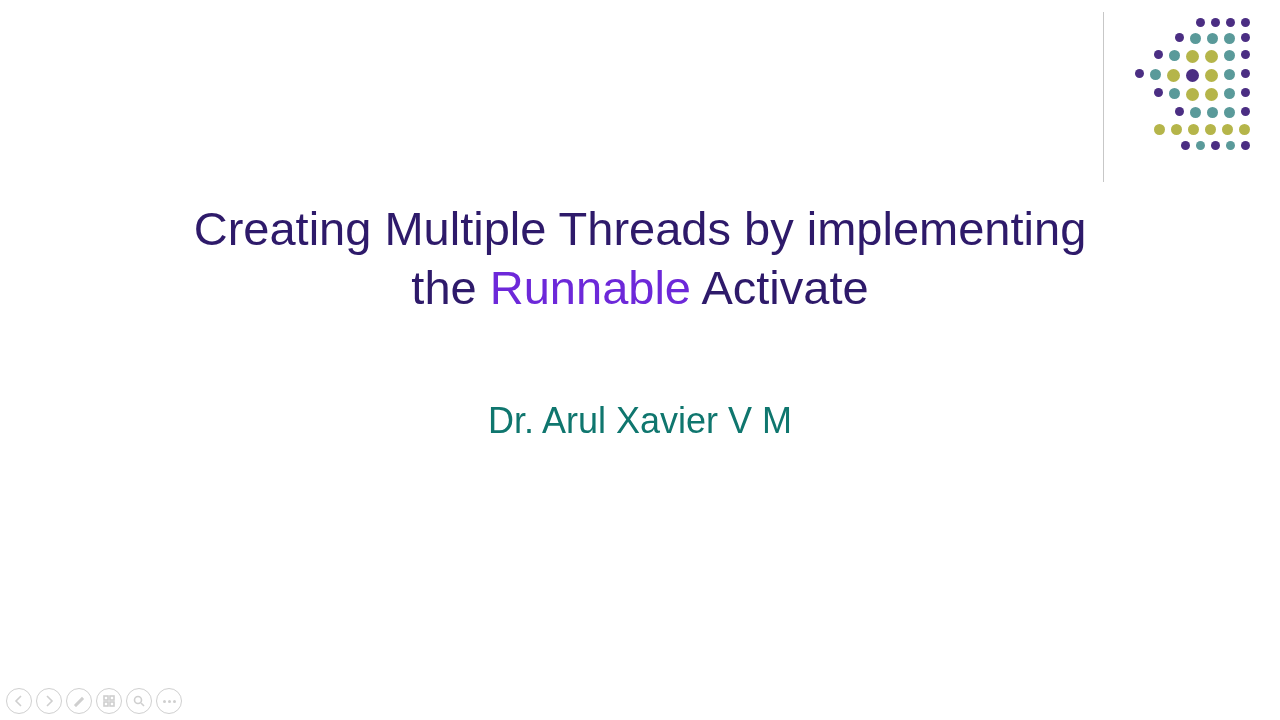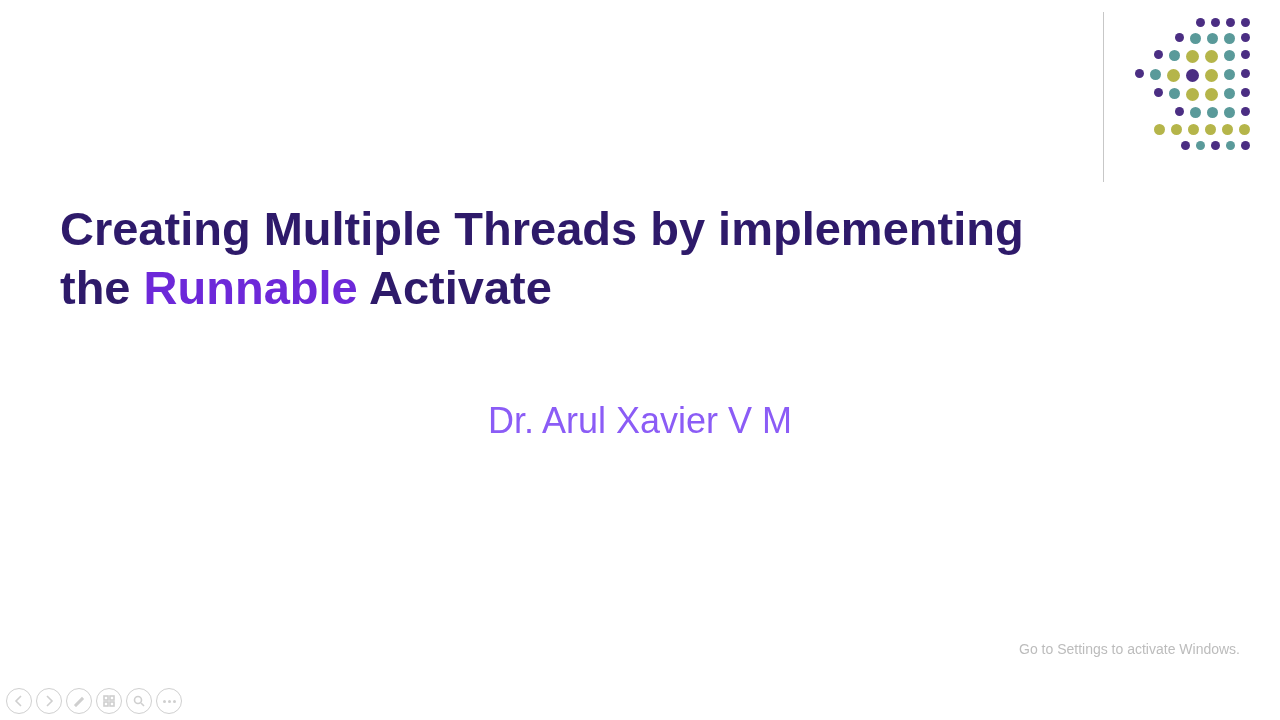--- a/index.html
+++ b/index.html
@@ -39,35 +39,35 @@
     left: 1103px;
     width: 1px;
     height: 170px;
     background: #c7c7c7;
   }
   .title-block {
     position: absolute;
     top: 200px;
     left: 60px;
     width: 1160px;
-    text-align: left;
-    font-weight: bold;
+    text-align: center;
+    font-weight: normal;
     font-size: 47px;
     line-height: 1.25;
     color: #2e1a6a;
   }
   .title-highlight { color: #6d28d9; }
   .author {
     position: absolute;
     top: 400px;
     left: 60px;
     width: 1160px;
     text-align: center;
     font-size: 36px;
-    color: #8b5cf6;
+    color: #0f766e;
   }
   .watermark {
     position: absolute;
     bottom: 60px;
     right: 40px;
     color: #a8a8a8;
     font-size: 17px;
     line-height: 1.4;
   }
   .watermark .sub {
@@ -173,21 +173,20 @@
 </div>
 
 <div class="title-block">
   <span>Creating Multiple Threads by implementing</span><br>
   <span>the </span><span class="title-highlight">Runnable</span><span> Activate</span>
 </div>
 
 <div class="author">Dr. Arul Xavier V M</div>
 
 <div class="watermark">
-  <div class="sub">Go to Settings to activate Windows.</div>
 </div>
 
 <div class="slideshow-controls">
   <div class="ctrl-btn">
     <svg viewBox="0 0 12 12">
         <path d="M8 1 L3 6 L8 11"></path>
       </svg>
   </div>
   <div class="ctrl-btn">
     <svg viewBox="0 0 12 12">

